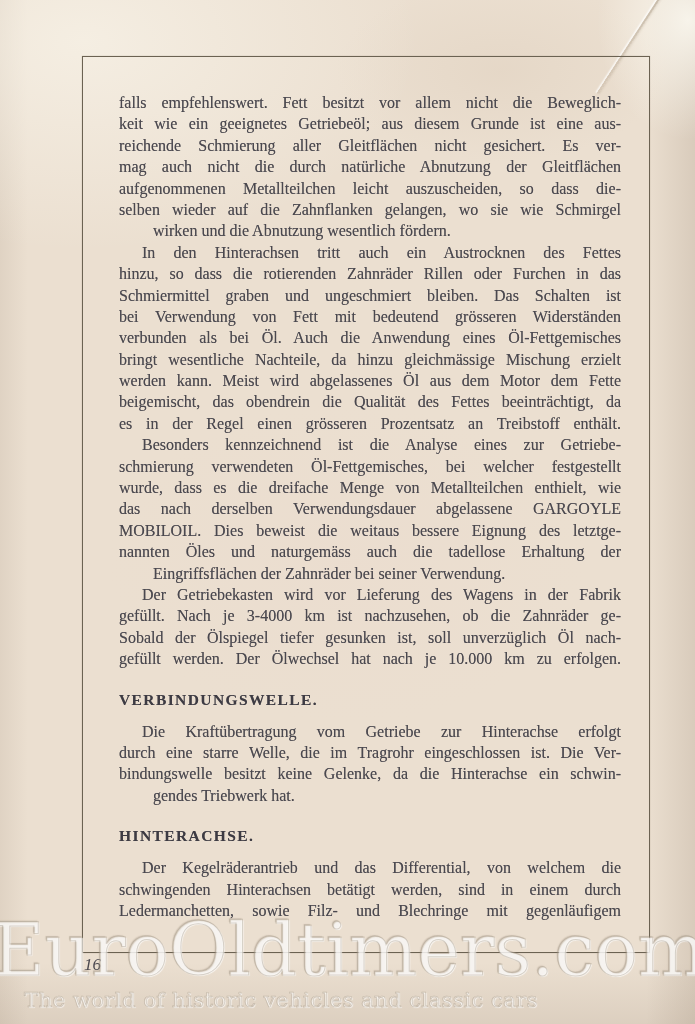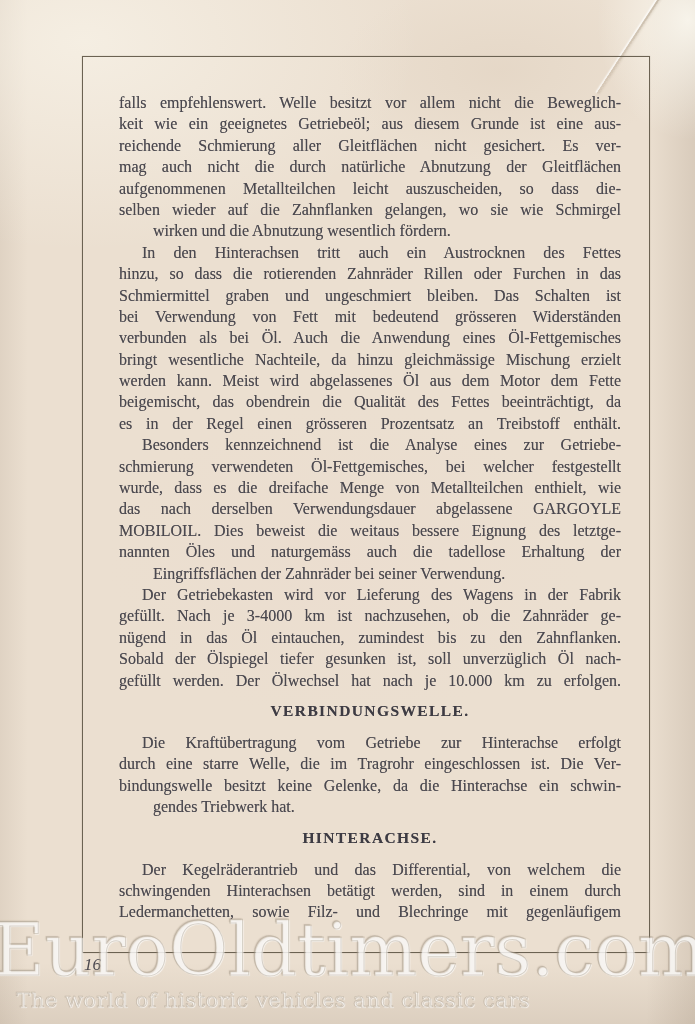--- a/index.html
+++ b/index.html
@@ -53,26 +53,26 @@
   .line {
     text-align: justify;
     text-align-last: justify;
     white-space: normal;
     height: 21.4px;
     overflow: visible;
   }
   .line.indent { text-indent: 23px; }
   .line.endline { text-align-last: left; margin-left: 34px; }
   .heading {
-    text-align: center;
+    text-align: left;
     font-weight: bold;
     font-size: 15.5px;
     letter-spacing: 1.4px;
     color: #3d3b43;
-    margin: 9px 0 11px 0;
+    margin: 19px 0 11px 0;
     line-height: 21px;
   }
   .page-number {
     position: absolute;
     left: 84px; top: 955px;
     font-style: italic;
     font-size: 17px;
     color: #4a484f;
   }
   .wm-title {
@@ -82,40 +82,40 @@
     font-family: "DejaVu Serif", serif;
     font-size: 72px;
     white-space: nowrap;
     color: rgba(255,255,255,0.18);
     -webkit-text-stroke: 1px rgba(150,137,119,0.35);
     text-shadow: 1px 1px 1px rgba(255,255,255,0.75), -1px -1px 1px rgba(150,137,119,0.28);
     pointer-events: none;
   }
   .wm-tagline {
     position: absolute;
-    left: 16px; top: 988px;
+    left: 24px; top: 988px;
     font-family: "DejaVu Serif", serif;
     font-size: 21px;
     letter-spacing: 0.5px;
     white-space: nowrap;
     color: rgba(255,255,255,0.2);
     -webkit-text-stroke: 0.7px rgba(150,137,119,0.4);
     text-shadow: 1px 1px 1px rgba(255,255,255,0.7);
     pointer-events: none;
   }
 </style>
 </head>
 <body>
 
 <div class="scan">
   <div class="crease"></div>
   <div class="frame"></div>
   <div class="body-text" id="body-text">
       <div class="para">
-        <div class="line">falls empfehlenswert. Welle besitzt vor allem nicht die Beweglich-</div>
+        <div class="line">falls empfehlenswert. Fett besitzt vor allem nicht die Beweglich-</div>
         <div class="line">keit wie ein geeignetes Getriebeöl; aus diesem Grunde ist eine aus-</div>
         <div class="line">reichende Schmierung aller Gleitflächen nicht gesichert. Es ver-</div>
         <div class="line">mag auch nicht die durch natürliche Abnutzung der Gleitflächen</div>
         <div class="line">aufgenommenen Metallteilchen leicht auszuscheiden, so dass die-</div>
         <div class="line">selben wieder auf die Zahnflanken gelangen, wo sie wie Schmirgel</div>
         <div class="line endline">wirken und die Abnutzung wesentlich fördern.</div>
       </div>
       <div class="para">
         <div class="line indent">In den Hinterachsen tritt auch ein Austrocknen des Fettes</div>
         <div class="line">hinzu, so dass die rotierenden Zahnräder Rillen oder Furchen in das</div>
@@ -132,21 +132,20 @@
         <div class="line">schmierung verwendeten Öl-Fettgemisches, bei welcher festgestellt</div>
         <div class="line">wurde, dass es die dreifache Menge von Metallteilchen enthielt, wie</div>
         <div class="line">das nach derselben Verwendungsdauer abgelassene GARGOYLE</div>
         <div class="line">MOBILOIL. Dies beweist die weitaus bessere Eignung des letztge-</div>
         <div class="line">nannten Öles und naturgemäss auch die tadellose Erhaltung der</div>
         <div class="line endline">Eingriffsflächen der Zahnräder bei seiner Verwendung.</div>
       </div>
       <div class="para">
         <div class="line indent">Der Getriebekasten wird vor Lieferung des Wagens in der Fabrik</div>
         <div class="line">gefüllt. Nach je 3-4000 km ist nachzusehen, ob die Zahnräder ge-</div>
-        <div class="line">nügend in das Öl eintauchen, zumindest bis zu den Zahnflanken.</div>
         <div class="line">Sobald der Ölspiegel tiefer gesunken ist, soll unverzüglich Öl nach-</div>
         <div class="line">gefüllt werden. Der Ölwechsel hat nach je 10.000 km zu erfolgen.</div>
       </div>
       <div class="heading">VERBINDUNGSWELLE.</div>
       <div class="para">
         <div class="line indent">Die Kraftübertragung vom Getriebe zur Hinterachse erfolgt</div>
         <div class="line">durch eine starre Welle, die im Tragrohr eingeschlossen ist. Die Ver-</div>
         <div class="line">bindungswelle besitzt keine Gelenke, da die Hinterachse ein schwin-</div>
         <div class="line endline">gendes Triebwerk hat.</div>
       </div>

